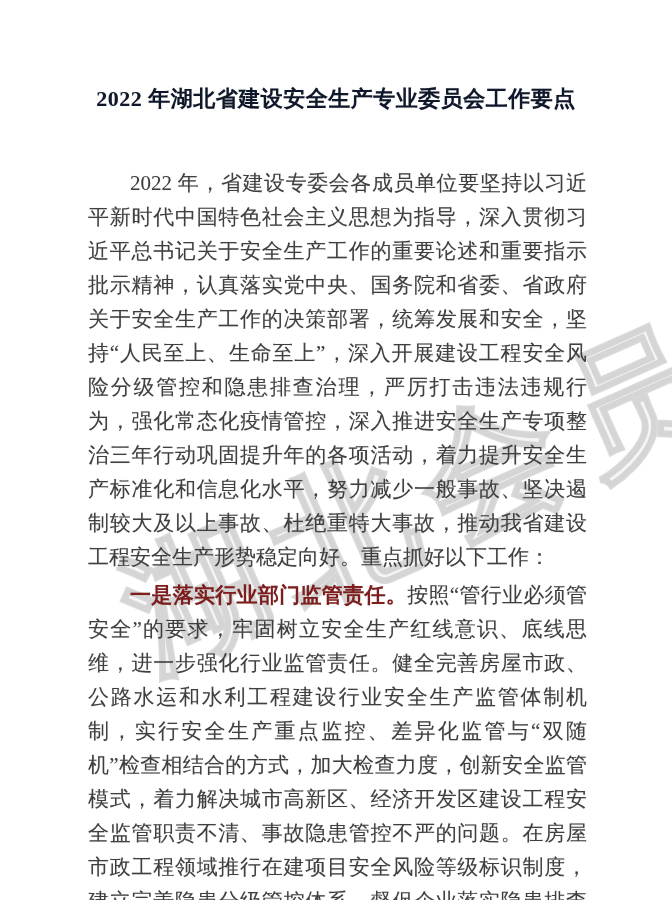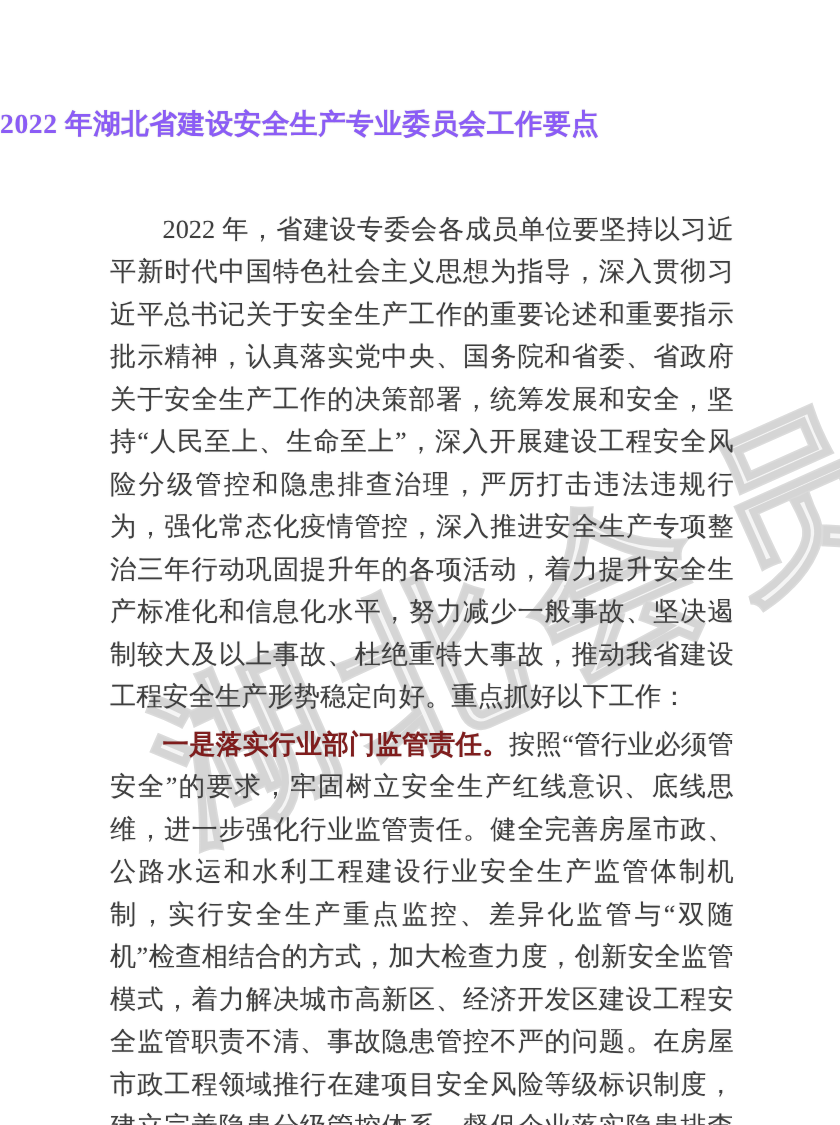--- a/index.html
+++ b/index.html
@@ -33,26 +33,26 @@
     pointer-events: none;
     user-select: none;
   }
   .doc-title {
     position: absolute;
     top: 84px;
     left: 0;
     width: 672px;
     z-index: 1;
     margin: 0;
-    text-align: left;
+    text-align: center;
     font-size: 22px;
     line-height: 30px;
     font-weight: bold;
     letter-spacing: 0.5px;
-    color: #8b5cf6;
+    color: #0f172a;
     text-shadow: 0 0 1px rgba(90, 90, 90, 0.35);
   }
   .content {
     position: absolute;
     top: 162px;
     left: 84px;
     width: 507px;
     z-index: 1;
     font-size: 21px;
     line-height: 34px;

